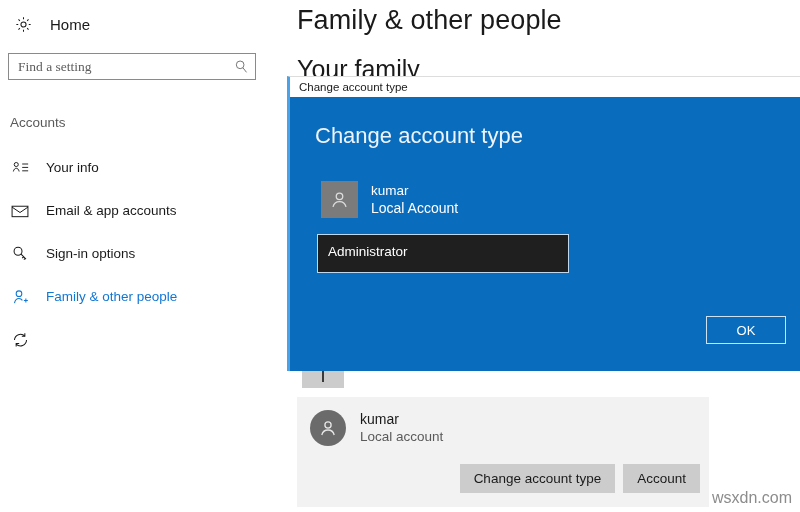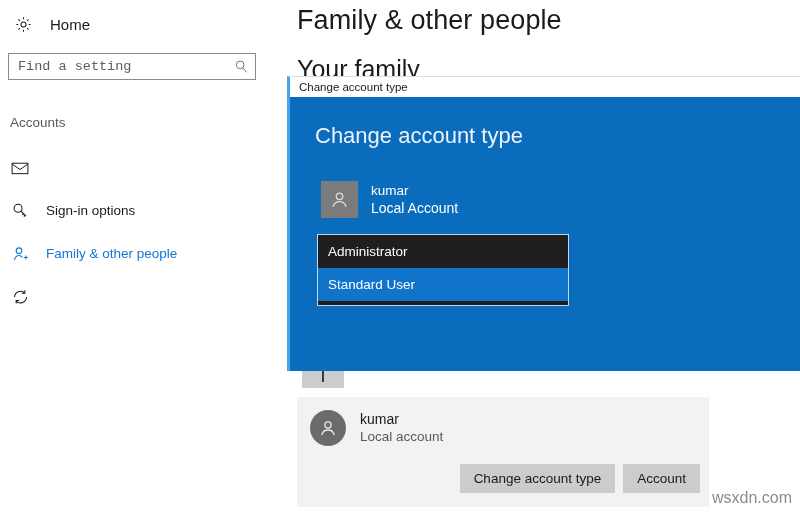--- a/index.html
+++ b/index.html
@@ -26,21 +26,21 @@
   .home-label { font-size: 15px; color: #1a1a1a; }
   .icon-svg { display: block; }
 
   .search-wrap {
     position: absolute; left: 8px; top: 53px; width: 248px; height: 27px;
     border: 1px solid #8a8a8a; background: #ffffff;
     display: flex; align-items: center;
   }
   .search-input {
     border: 0; outline: 0; background: transparent;
-    font-family: Liberation Mono, monospace;
+    font-family: Liberation Serif, serif;
     font-size: 13.5px; color: #5d5d5d;
     padding: 0 6px 0 9px; flex: 1; height: 100%;
   }
   .search-input::placeholder { color: #5d5d5d; opacity: 1; }
   .search-icon-btn {
     width: 28px; height: 100%; display: flex; align-items: center;
     justify-content: center; background: transparent; border: 0; cursor: default;
   }
 
   .section-label {
@@ -183,30 +183,43 @@
             <path d="M10.8 10.6l4.2 5.4"></path>
           </g>
         </svg>
       </button>
     </div>
 
     <div class="section-label">Accounts</div>
 
     <div class="navlist">
 
+      <div class="nav-item">
+        <span class="nav-icon">
+          <svg class="icon-svg" width="17" height="15" viewBox="0 0 20 17">
+            <g fill="none" stroke="#1a1a1a" stroke-width="1.1">
+              <circle cx="5" cy="5" r="2.4"></circle>
+              <path d="M1.6 13.2c.5-2.5 1.9-3.8 3.4-3.8s2.9 1.3 3.4 3.8"></path>
+              <path d="M12 4.4h7M12 8.4h7M12 12.4h7"></path>
+            </g>
+          </svg>
+        </span>
+        <span class="nav-label">Your info</span>
+      </div>
 
       <div class="nav-item">
         <span class="nav-icon">
           <svg class="icon-svg" width="18" height="14" viewBox="0 0 20 15">
             <g fill="none" stroke="#1a1a1a" stroke-width="1.1">
               <rect x="1.2" y="2.2" width="17.6" height="11.6"></rect>
               <path d="M1.2 3.2l8.8 6 8.8-6"></path>
             </g>
           </svg>
         </span>
+        <span class="nav-label">Email &amp; app accounts</span>
       </div>
 
       <div class="nav-item">
         <span class="nav-icon">
           <svg class="icon-svg" width="17" height="17" viewBox="0 0 18 18">
             <g fill="none" stroke="#1a1a1a" stroke-width="1.1">
               <circle cx="6.4" cy="6.6" r="4.2"></circle>
               <path d="M9.6 9.6l5.2 5.4M12.4 12.2l-1.6 1.6M14.1 14l-1.5 1.5"></path>
             </g>
           </svg>
@@ -298,21 +311,19 @@
         <div>
           <div class="dlg-uname">kumar</div>
           <div class="dlg-utype">Local Account</div>
         </div>
       </div>
 
       <div class="dlg-list">
         <div class="dlg-opt">
           <span>Administrator</span>
         </div>
-        <div class="dlg-opt selected">
-          <span>Standard User</span>
-        </div>
-      </div>
-
+      </div>
+
+      <button class="dlg-ok">OK</button>
     </div>
   </div>
 
 </div>
 
 </body></html>

